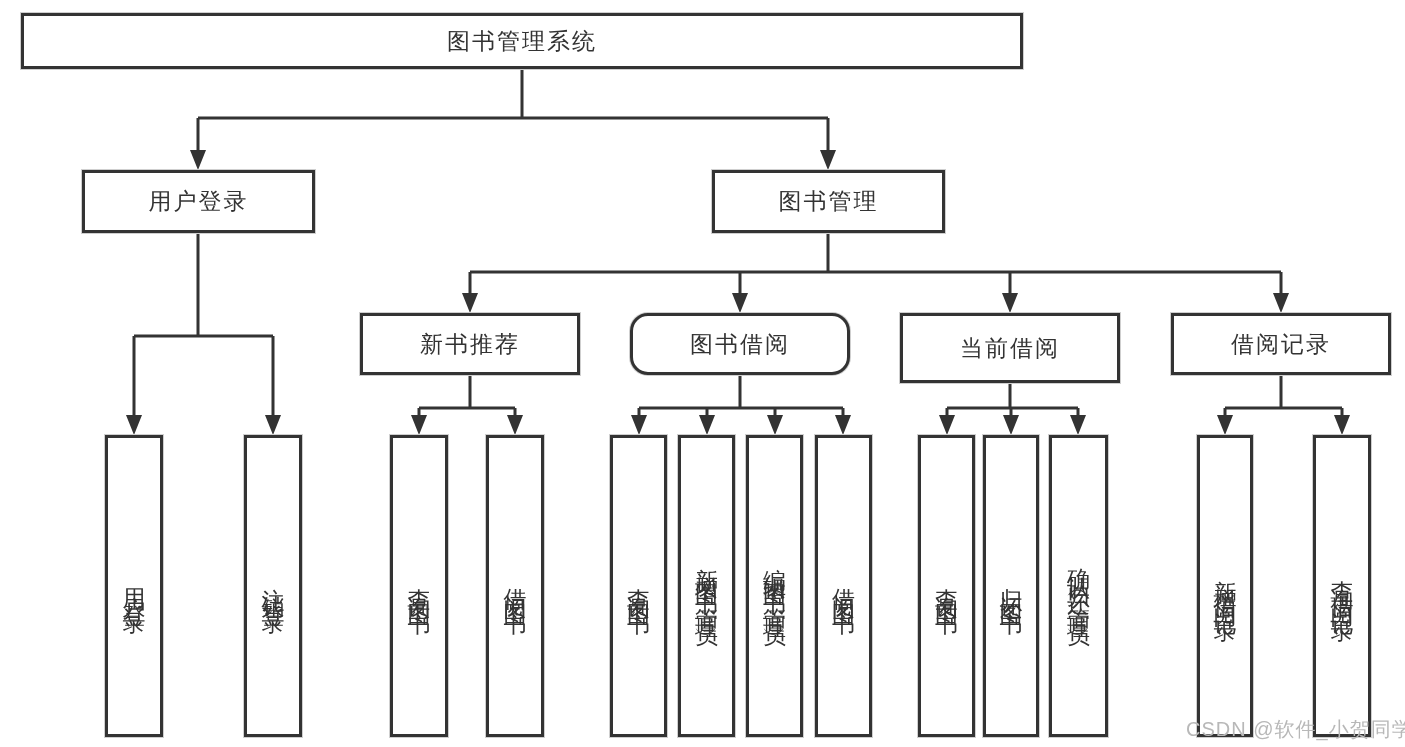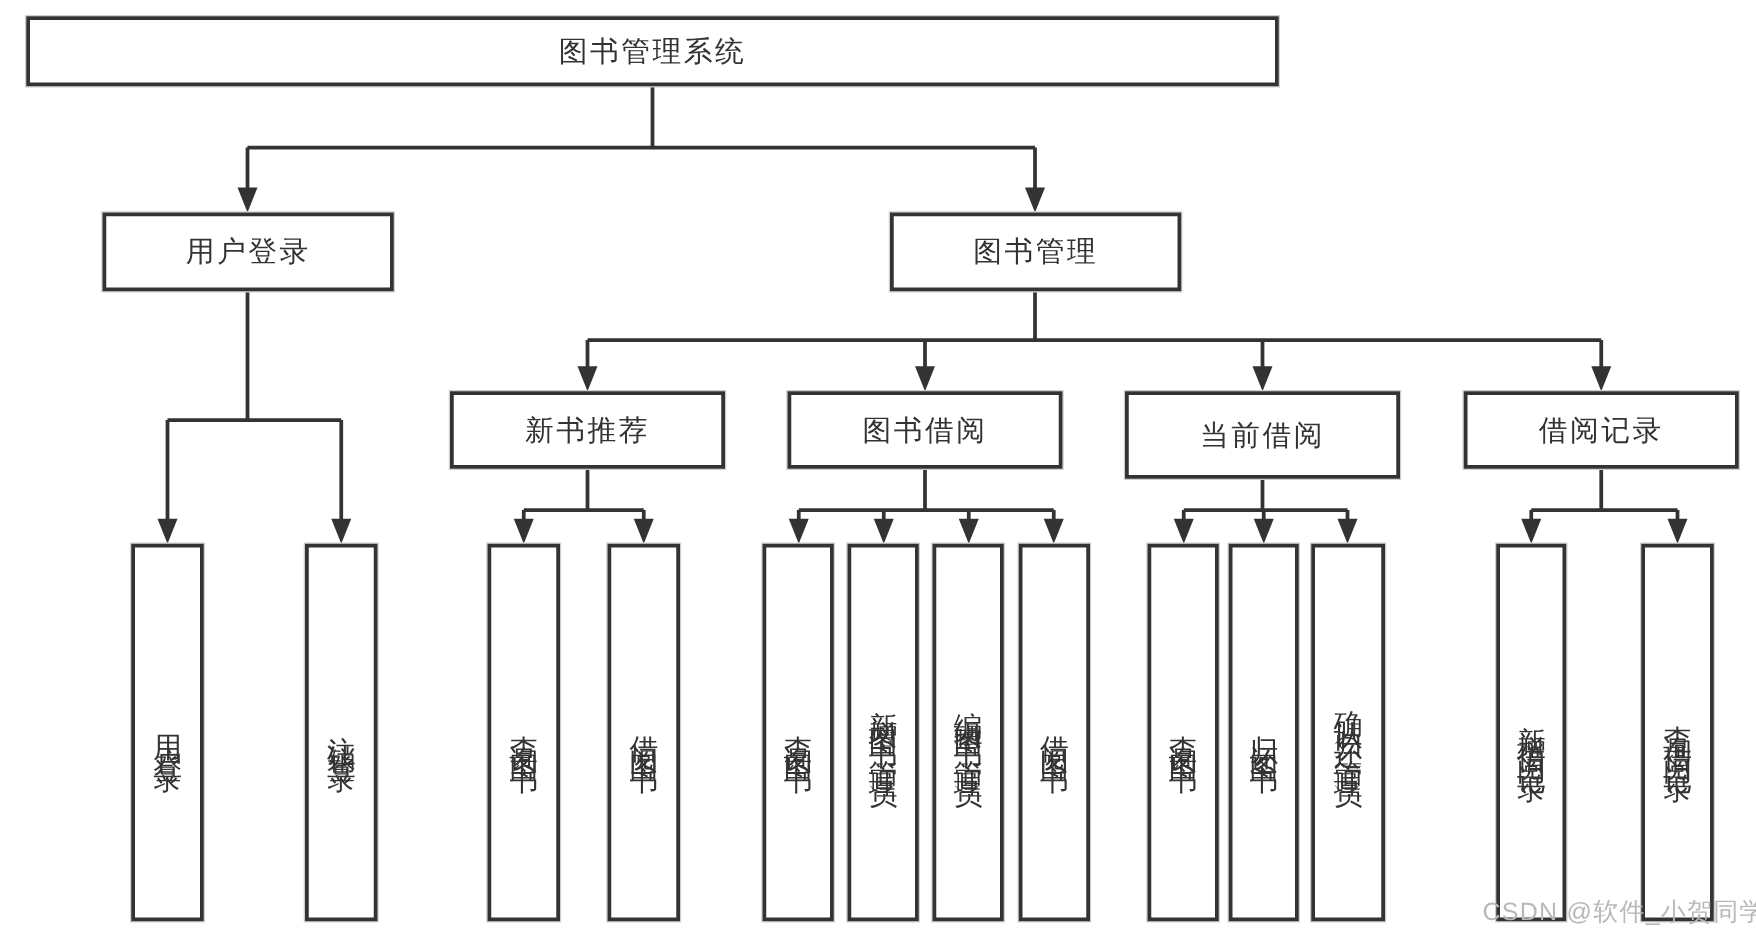--- a/index.html
+++ b/index.html
@@ -48,21 +48,21 @@
     letter-spacing: 8px;
     line-height: 1;
     font-size: 23px;
     white-space: normal;
   }
   
   .root-box        { left: 21px;  top: 13px;  width: 1002px; height: 56px; }
   .b-user-login    { left: 82px;  top: 170px; width: 233px;  height: 63px; }
   .b-book-mgmt     { left: 712px; top: 170px; width: 233px;  height: 63px; }
   .b-new-book      { left: 360px; top: 313px; width: 220px;  height: 62px; }
-  .b-book-borrow   { left: 630px; top: 313px; width: 220px;  height: 62px; }
+  .b-book-borrow   { left: 630px; top: 313px; width: 220px;  height: 62px; border-radius: 18px; }
   .b-cur-borrow    { left: 900px; top: 313px; width: 220px;  height: 70px; }
   .b-borrow-rec    { left: 1171px;top: 313px; width: 220px;  height: 62px; }
   .leaf            { top: 435px;  height: 302px; }
   .l-u1 { left: 105px;  width: 58px; }
   .l-u2 { left: 244px;  width: 58px; }
   .l-n1 { left: 390px;  width: 58px; }
   .l-n2 { left: 486px;  width: 58px; }
   .l-b1 { left: 610px;  width: 57px; }
   .l-b2 { left: 678px;  width: 57px; }
   .l-b3 { left: 746px;  width: 57px; }

